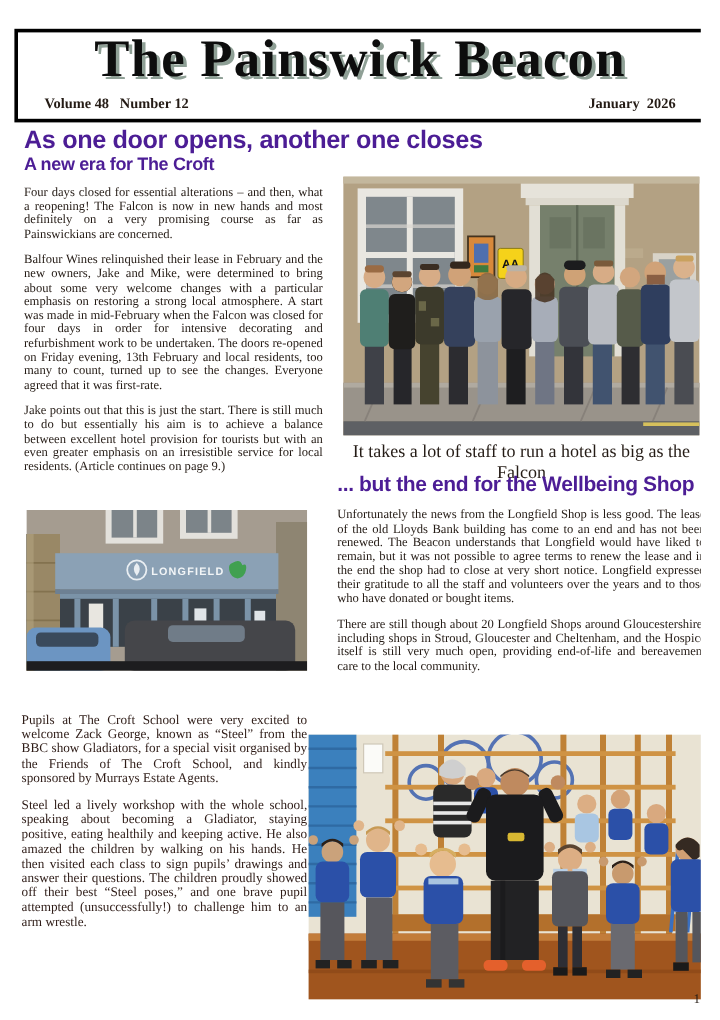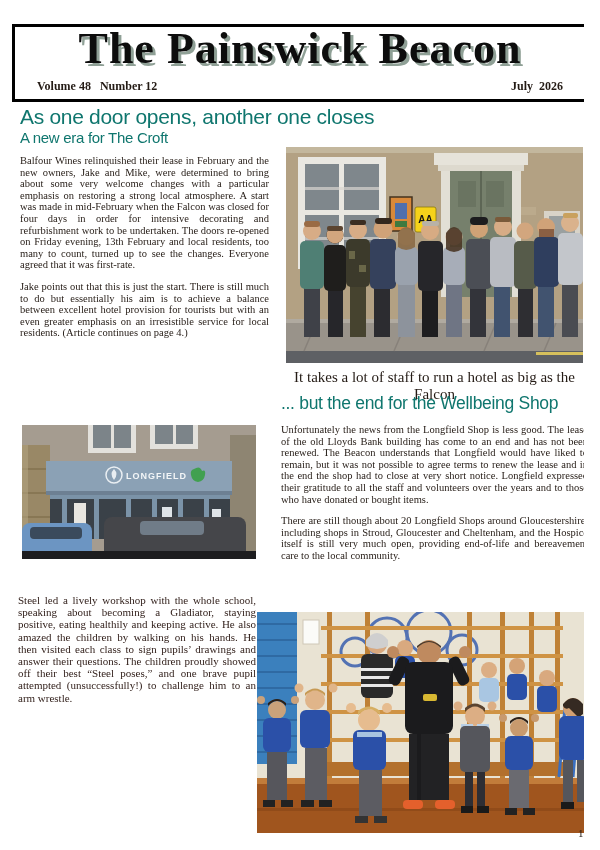--- a/index.html
+++ b/index.html
@@ -9,21 +9,21 @@
 
   
   #masthead{left:12px;top:24px;width:570px;height:72px;border:3px solid #000;}
   #masthead-title{left:0;right:0;top:-4px;text-align:center;white-space:nowrap;
     font-family:"Liberation Serif",serif;font-weight:bold;font-size:44px;letter-spacing:1px;
     color:#0d0d0d;text-shadow:3px 3px 0 #8fa096;}
   #masthead-meta{left:22px;right:22px;bottom:5px;display:flex;justify-content:space-between;
     font-weight:bold;font-size:12px;white-space:pre;}
 
   
-  .headline{font-family:"Liberation Sans",sans-serif;font-weight:normal;color:#0f766e;
+  .headline{font-family:"Liberation Sans",sans-serif;font-weight:bold;color:#4c1d95;
     letter-spacing:-0.3px;white-space:nowrap;}
   #falcon-headline{left:20px;top:105px;font-size:21px;}
   #falcon-subhead{left:20px;top:129px;font-size:15px;}
   #longfield-headline{left:281px;top:393px;font-size:17.5px;}
   #croft-headline{left:18px;top:558px;font-size:22px;}
 
   
   .col{font-size:10.5px;line-height:11.6px;text-align:justify;}
   .col p{margin:0 0 10px 0;}
   #falcon-col{left:20px;top:155px;width:249px;}
@@ -42,30 +42,31 @@
 </style>
 </head>
 <body>
 
 <div id="page">
 
   <div id="masthead" class="abs">
     <div id="masthead-title" class="abs">The Painswick Beacon</div>
     <div id="masthead-meta" class="abs">
       <span>Volume 48   Number 12</span>
-      <span>July  2026</span>
+      <span>January  2026</span>
     </div>
   </div>
 
   <div id="falcon-headline" class="abs headline">As one door opens, another one closes</div>
   <div id="falcon-subhead" class="abs headline">A new era for The Croft</div>
 
   <div id="falcon-col" class="abs col">
+    <p>Four days closed for essential alterations – and then, what a reopening! The Falcon is now in new hands and most definitely on a very promising course as far as Painswickians are concerned.</p>
     <p>Balfour Wines relinquished their lease in February and the new owners, Jake and Mike, were determined to bring about some very welcome changes with a particular emphasis on restoring a strong local atmosphere.  A start was made in mid-February when the Falcon was closed for four days in order for intensive decorating and refurbishment work to be undertaken. The doors re-opened on Friday evening, 13th February and local residents, too many to count, turned up to see the changes. Everyone agreed that it was first-rate.</p>
-    <p>Jake points out that this is just the start. There is still much to do but essentially his aim is to achieve a balance between excellent hotel provision for tourists but with an even greater emphasis on an irresistible service for local residents. (Article continues on page 4.)</p>
+    <p>Jake points out that this is just the start. There is still much to do but essentially his aim is to achieve a balance between excellent hotel provision for tourists but with an even greater emphasis on an irresistible service for local residents. (Article continues on page 9.)</p>
   </div>
 
   <svg id="falcon-photo" class="abs photo" width="297" height="216" viewBox="0 0 297 216">
     <rect width="297" height="216" fill="#b3a183"></rect>
     <rect x="0" y="0" width="297" height="6" fill="#c3b79d"></rect>
     <rect x="40" y="130" width="60" height="10" fill="#a8956f" opacity="0.5"></rect>
     <rect x="200" y="60" width="50" height="8" fill="#c0b092" opacity="0.6"></rect>
     <rect x="60" y="40" width="40" height="8" fill="#a49170" opacity="0.5"></rect>
 
     <g>
@@ -264,20 +265,21 @@
       <rect x="0" y="98" width="70" height="36" rx="8" fill="#6c95c2"></rect>
       <rect x="8" y="102" width="52" height="12" rx="4" fill="#3a4a5c"></rect>
       <rect x="82" y="92" width="142" height="42" rx="8" fill="#45464a"></rect>
       <rect x="118" y="96" width="64" height="14" rx="4" fill="#707c88"></rect>
       <rect x="0" y="126" width="234" height="8" fill="#1d1d1f"></rect>
     </g>
   </svg>
 
 
   <div id="croft-col" class="abs col">
+    <p>Pupils at The Croft School were very excited to welcome Zack George, known as “Steel” from the BBC show Gladiators, for a special visit organised by the Friends of The Croft School, and kindly sponsored by Murrays Estate Agents.</p>
     <p>Steel led a lively workshop with the whole school, speaking about becoming a Gladiator, staying positive, eating healthily and keeping active. He also amazed the children by walking on his hands. He then visited each class to sign pupils’ drawings and answer their questions. The children proudly showed off their best “Steel poses,” and one brave pupil attempted (unsuccessfully!) to challenge him to an arm wrestle.</p>
   </div>
 
   <svg id="croft-photo" class="abs photo" width="331" height="221" viewBox="0 0 331 221">
     <rect width="331" height="221" fill="#e9e3d3"></rect>
 
     <g>
       <rect x="0" y="0" width="40" height="152" fill="#3b80bd"></rect>
       <g stroke="#2f6aa3" stroke-width="2">
         <line x1="0" y1="12" x2="40" y2="12"></line>

